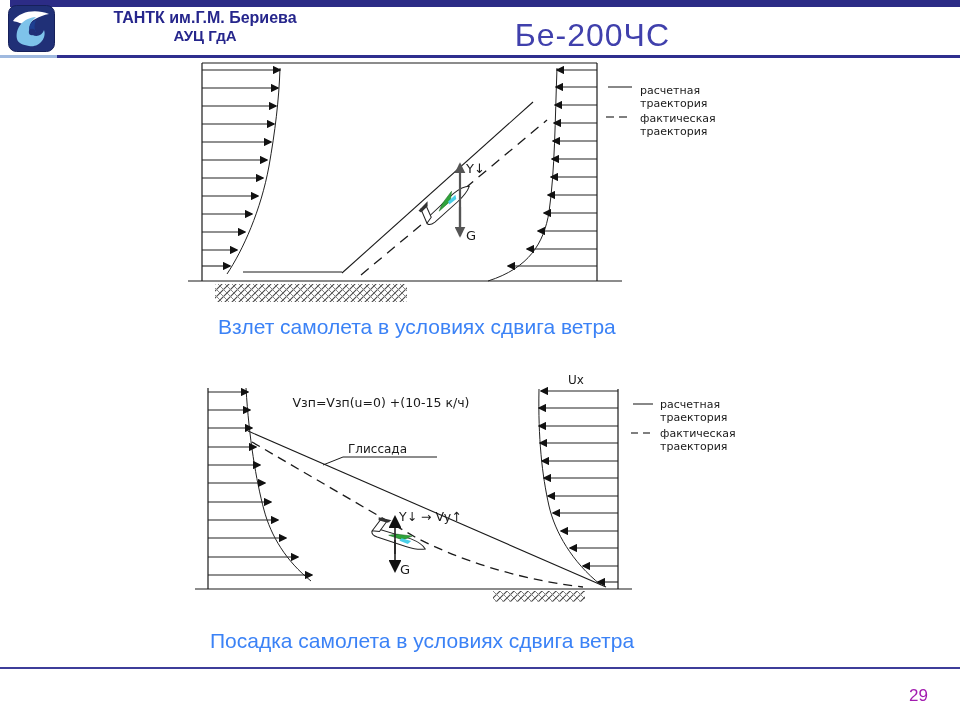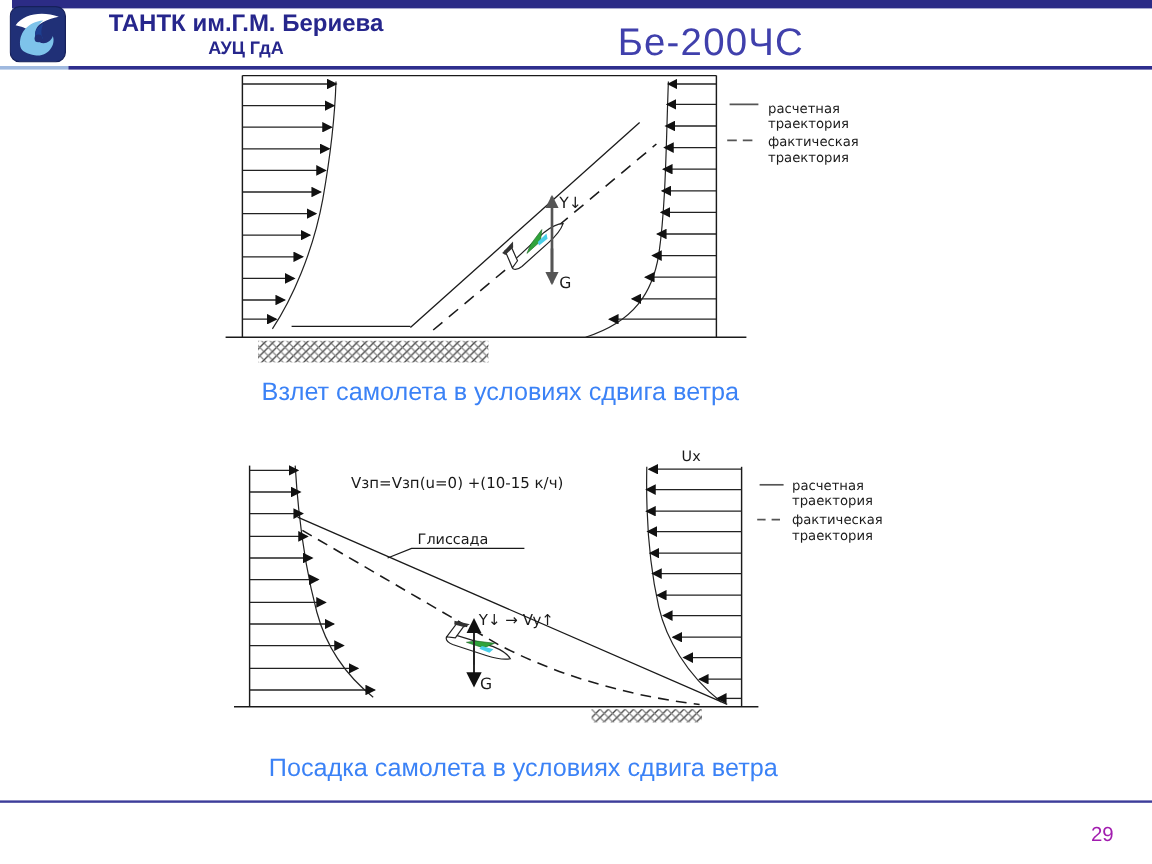--- a/index.html
+++ b/index.html
@@ -2,30 +2,30 @@
 <html><head>
 <meta charset="utf-8">
 <style>
   html,body{margin:0;padding:0;background:#fff;}
   #slide{position:relative;width:960px;height:720px;background:#fff;overflow:hidden;
          font-family:"Liberation Sans",sans-serif;}
   .topbar{position:absolute;left:10px;right:0;top:0;height:7px;background:#2c2c86;}
   .logo{position:absolute;left:8px;top:5px;width:47px;height:47px;}
   .org{position:absolute;left:70px;top:9px;width:270px;text-align:center;color:#26268c;
        font-weight:bold;line-height:1.15;}
-  .org .l1{font-size:20px;}
+  .org .l1{font-size:16px;}
   .org .l2{font-size:15px;}
   .title{position:absolute;left:350px;top:17px;width:320px;text-align:right;
          color:#4040ac;font-size:32px;font-weight:400;letter-spacing:1px;}
   .rule{position:absolute;top:55px;height:3px;}
   .rule.light{left:0;width:57px;background:#9fb9df;}
   .rule.dark{left:57px;right:0;background:#2e2e8e;}
   .caption{position:absolute;color:#3b82f6;font-size:21px;white-space:nowrap;}
   .cap1{left:218px;top:315px;}
-  .cap2{left:224px;top:629px;}
+  .cap2{left:210px;top:629px;}
   .footrule{position:absolute;left:0;right:0;top:667px;height:2px;background:#3d3d9a;}
   .pagenum{position:absolute;right:32px;top:686px;font-size:17px;color:#a21caf;}
   svg text{font-family:"DejaVu Sans","Liberation Sans",sans-serif;fill:#1a1a1a;}
   .diag{position:absolute;}
   .d1{left:185px;top:62px;}
   .d2{left:185px;top:360px;}
 </style>
 </head>
 <body>
 

